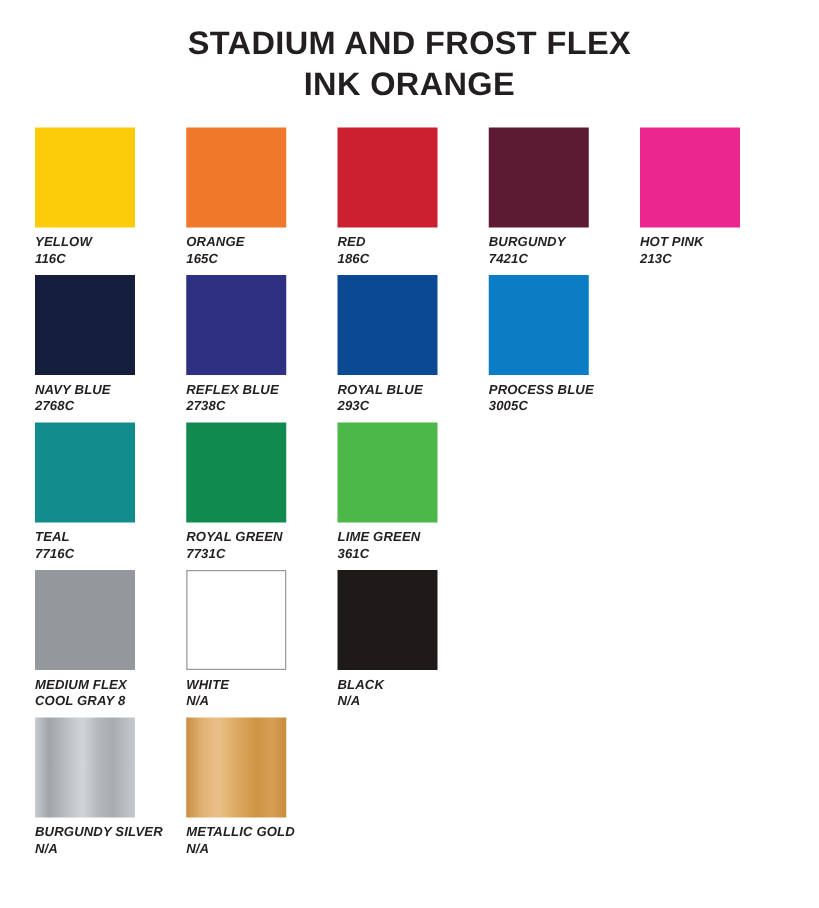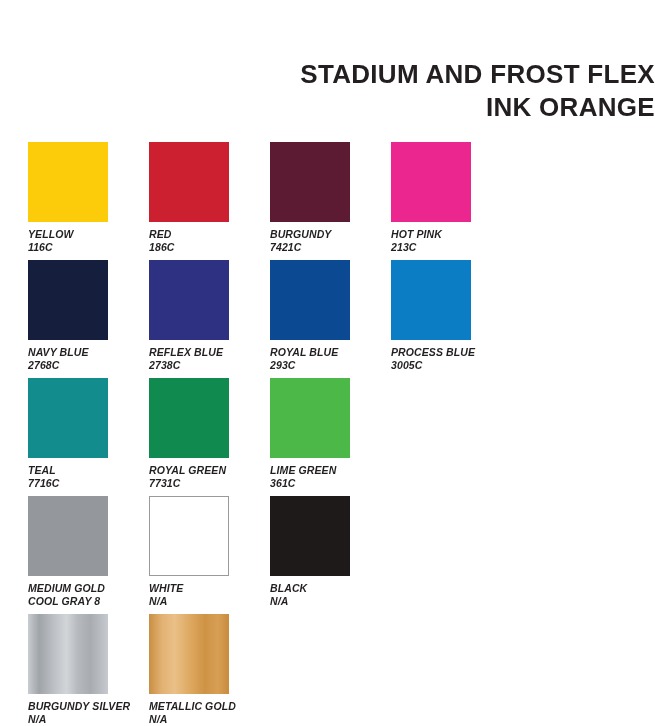--- a/index.html
+++ b/index.html
@@ -17,22 +17,21 @@
   }
   .page {
     position: relative;
     width: 655px;
     height: 726px;
     background: #ffffff;
     box-sizing: border-box;
   }
   .title-block {
     padding-top: 18px;
-    text-align: right;
-    margin-top: 40px;
+    text-align: center;
   }
   .title-line {
     font-family: "Liberation Sans", sans-serif;
     font-weight: bold;
     font-size: 26px;
     letter-spacing: 0.3px;
     line-height: 33px;
     color: #231f20;
     white-space: nowrap;
   }
@@ -97,20 +96,27 @@
   <div class="grid">
       <div class="row">
         <div class="cell">
           <div class="swatch" style="background: rgb(252, 204, 10);"></div>
           <div class="labels">
             <span class="label-name">YELLOW</span>
             <span class="label-code">116C</span>
           </div>
         </div>
         <div class="cell">
+          <div class="swatch" style="background: rgb(240, 120, 42);"></div>
+          <div class="labels">
+            <span class="label-name">ORANGE</span>
+            <span class="label-code">165C</span>
+          </div>
+        </div>
+        <div class="cell">
           <div class="swatch" style="background: rgb(204, 32, 49);"></div>
           <div class="labels">
             <span class="label-name">RED</span>
             <span class="label-code">186C</span>
           </div>
         </div>
         <div class="cell">
           <div class="swatch" style="background: rgb(93, 26, 51);"></div>
           <div class="labels">
             <span class="label-name">BURGUNDY</span>
@@ -175,21 +181,21 @@
           <div class="labels">
             <span class="label-name">LIME GREEN</span>
             <span class="label-code">361C</span>
           </div>
         </div>
       </div>
       <div class="row">
         <div class="cell">
           <div class="swatch" style="background: rgb(148, 152, 157);"></div>
           <div class="labels">
-            <span class="label-name">MEDIUM GOLD</span>
+            <span class="label-name">MEDIUM FLEX</span>
             <span class="label-code">COOL GRAY 8</span>
           </div>
         </div>
         <div class="cell">
           <div class="swatch bordered" style="background: rgb(255, 255, 255);"></div>
           <div class="labels">
             <span class="label-name">WHITE</span>
             <span class="label-code">N/A</span>
           </div>
         </div>

